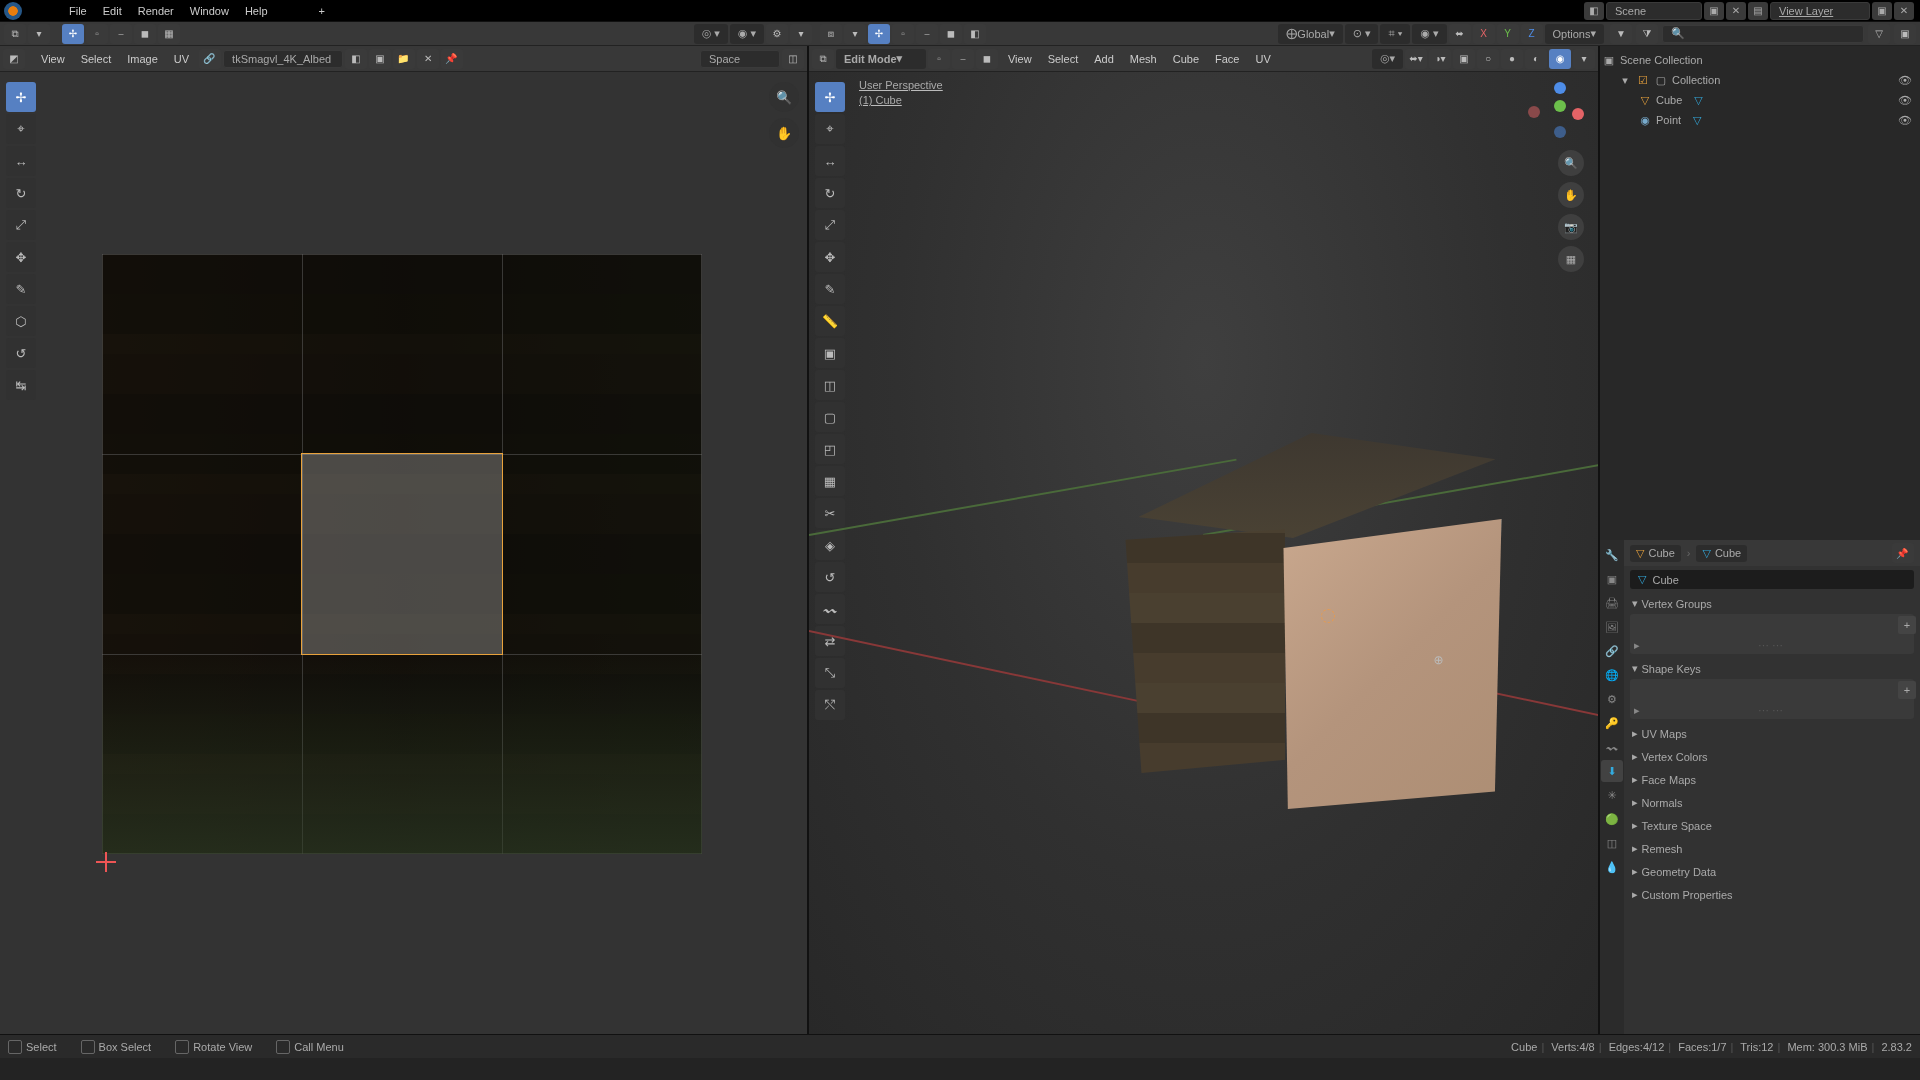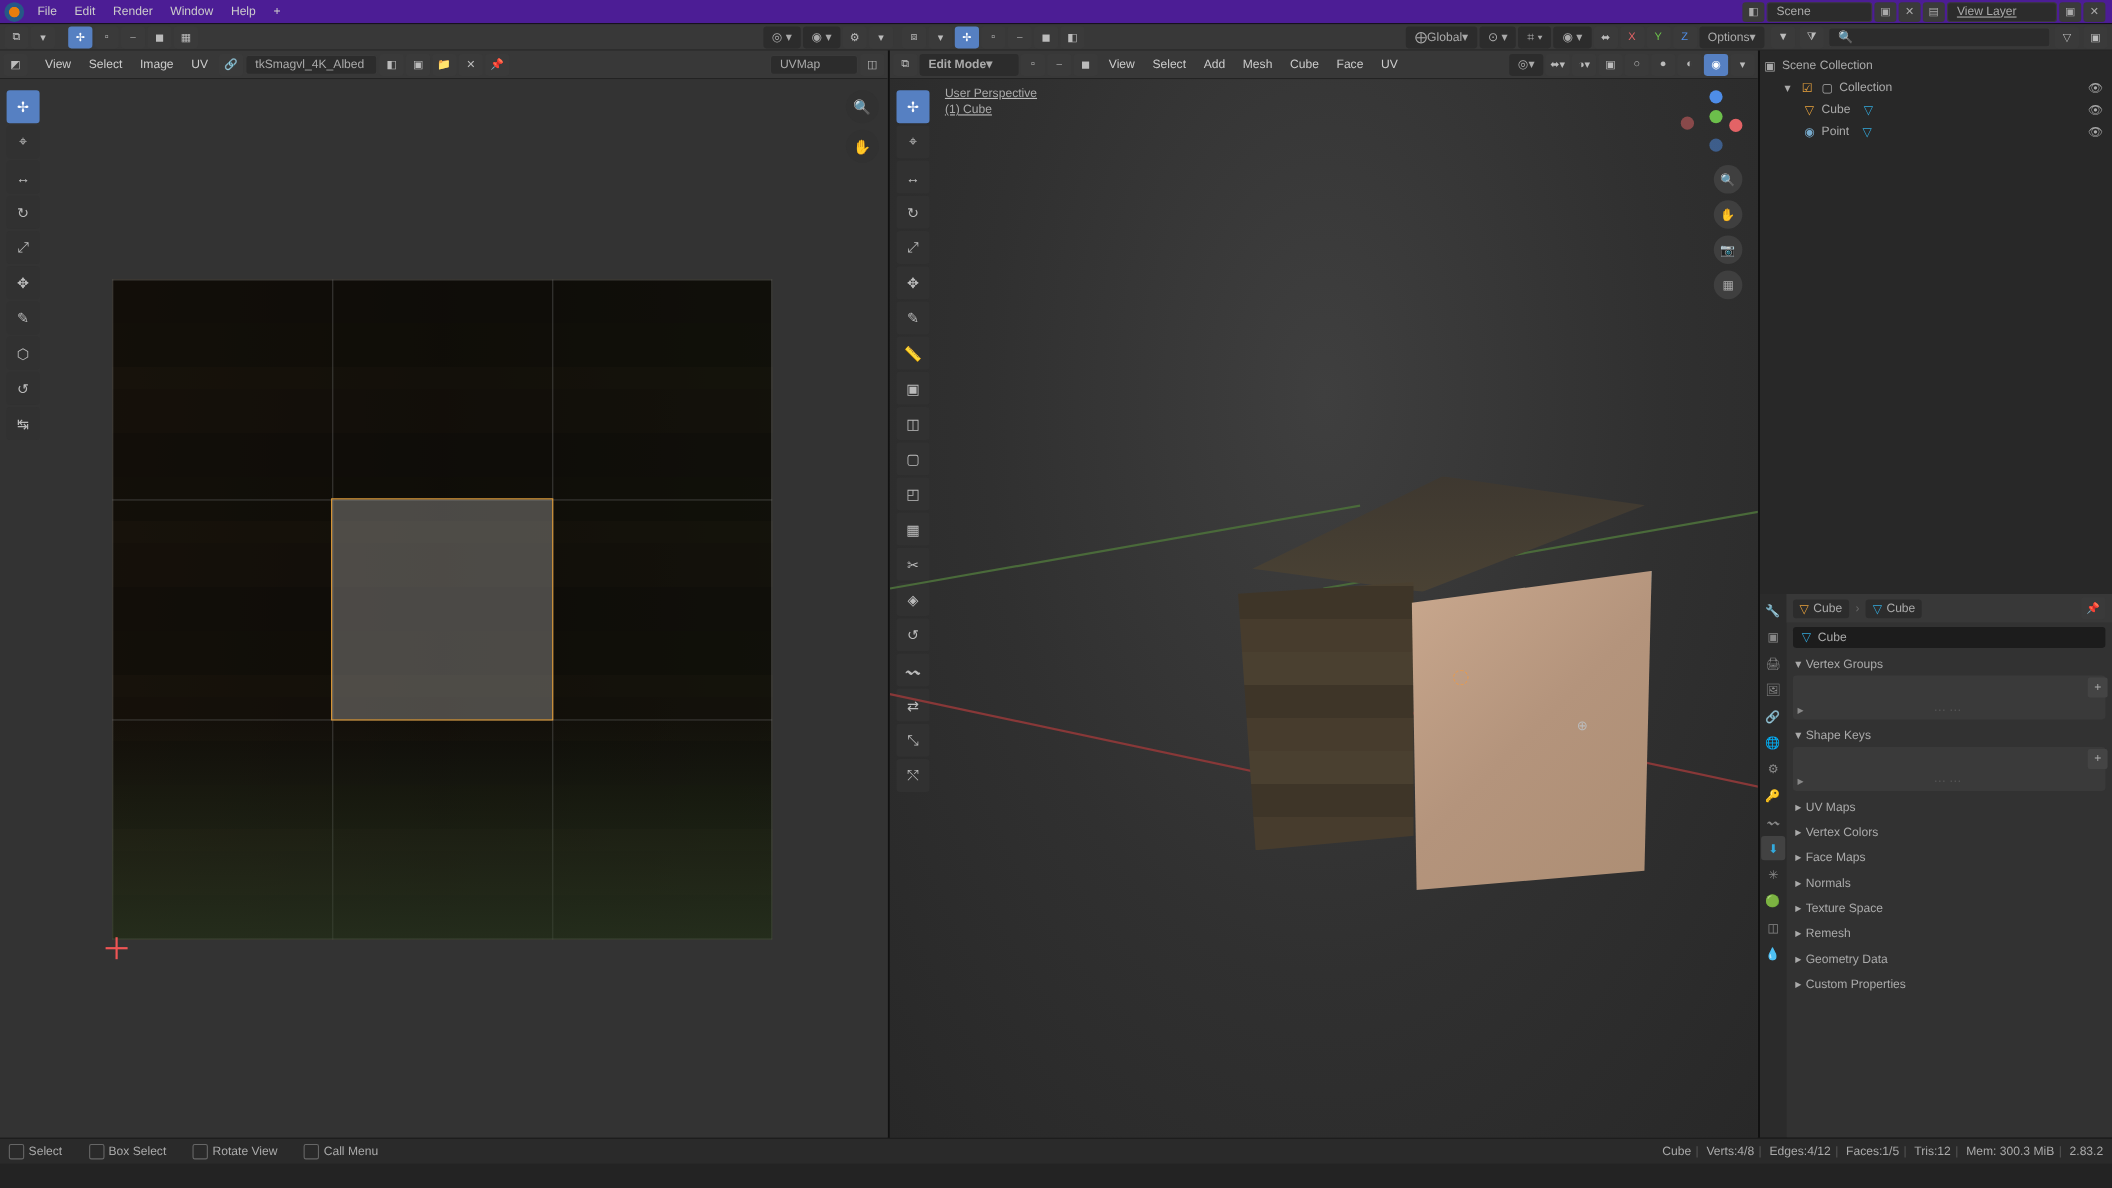--- a/index.html
+++ b/index.html
@@ -1,19 +1,19 @@
 <!DOCTYPE html>
 <html><head>
 <meta charset="utf-8">
 <style>
 * { margin:0; padding:0; box-sizing:border-box; font-family:sans-serif; font-size:11px; color:#aaa; user-select:none; }
 body { background:#232323; overflow:hidden; width:1920px; height:1080px; }
 
 
-.topbar { height:22px; background:#4c1d95; display:flex; align-items:center; border-bottom:1px solid #111; }
+.topbar { height:22px; background:#000000; display:flex; align-items:center; border-bottom:1px solid #111;gap:35px; }
 .topbar .logo { width:18px; height:18px; margin:0 4px; background:radial-gradient(circle,#e87d0d 35%,#265787 40%); border-radius:50%; }
 .menu { padding:3px 8px; cursor:pointer; color:#ccc; }
 .tabbar { display:flex; margin-left:40px; }
 .tab { padding:3px 12px; color:#888; cursor:pointer; border-radius:3px 3px 0 0; }
 .tab.active { background:#424242; color:#eee; }
 .topbar-right { margin-left:auto; display:flex; align-items:center; gap:2px; padding-right:6px; }
 .field { background:#2c2c2c; border:1px solid #3a3a3a; padding:2px 8px; border-radius:3px; height:18px; display:flex; align-items:center; }
 .iconbtn { width:20px; height:18px; background:#3a3a3a; border-radius:3px; display:flex; align-items:center; justify-content:center; font-size:10px; cursor:pointer; }
 
 
@@ -181,21 +181,21 @@
           <span class="menu">UV</span>
         </div>
       <span class="tool-ico">🔗</span>
       <span class="field" style="width:120px;">tkSmagvl_4K_Albed</span>
       <span class="tool-ico">◧</span>
       <span class="tool-ico">▣</span>
       <span class="tool-ico">📁</span>
       <span class="tool-ico">✕</span>
       <span class="tool-ico">📌</span>
       <div style="flex:1"></div>
-      <span class="field" style="width:80px;">UVMap</span>
+      <span class="field" style="width:80px;">Space</span>
       <span class="tool-ico">◫</span>
     </div>
     <div class="uv-canvas">
       <div class="uv-toolbar-left">
         <div class="uv-tool active">✢</div>
         <div class="uv-tool">⌖</div>
         <div class="uv-tool">↔</div>
         <div class="uv-tool">↻</div>
         <div class="uv-tool">⤢</div>
         <div class="uv-tool">✥</div>
@@ -472,18 +472,18 @@
       </div>
       <div class="kb">
         <span class="key-ico"></span>
         <span>Call Menu</span>
       </div>
     </div>
   <div class="status-right">
     <span>Cube</span><span class="sep">|</span>
     <span>Verts:4/8</span><span class="sep">|</span>
     <span>Edges:4/12</span><span class="sep">|</span>
-    <span>Faces:1/5</span><span class="sep">|</span>
+    <span>Faces:1/7</span><span class="sep">|</span>
     <span>Tris:12</span><span class="sep">|</span>
     <span>Mem: 300.3 MiB</span><span class="sep">|</span>
     <span>2.83.2</span>
   </div>
 </div>
 
 </body></html>

